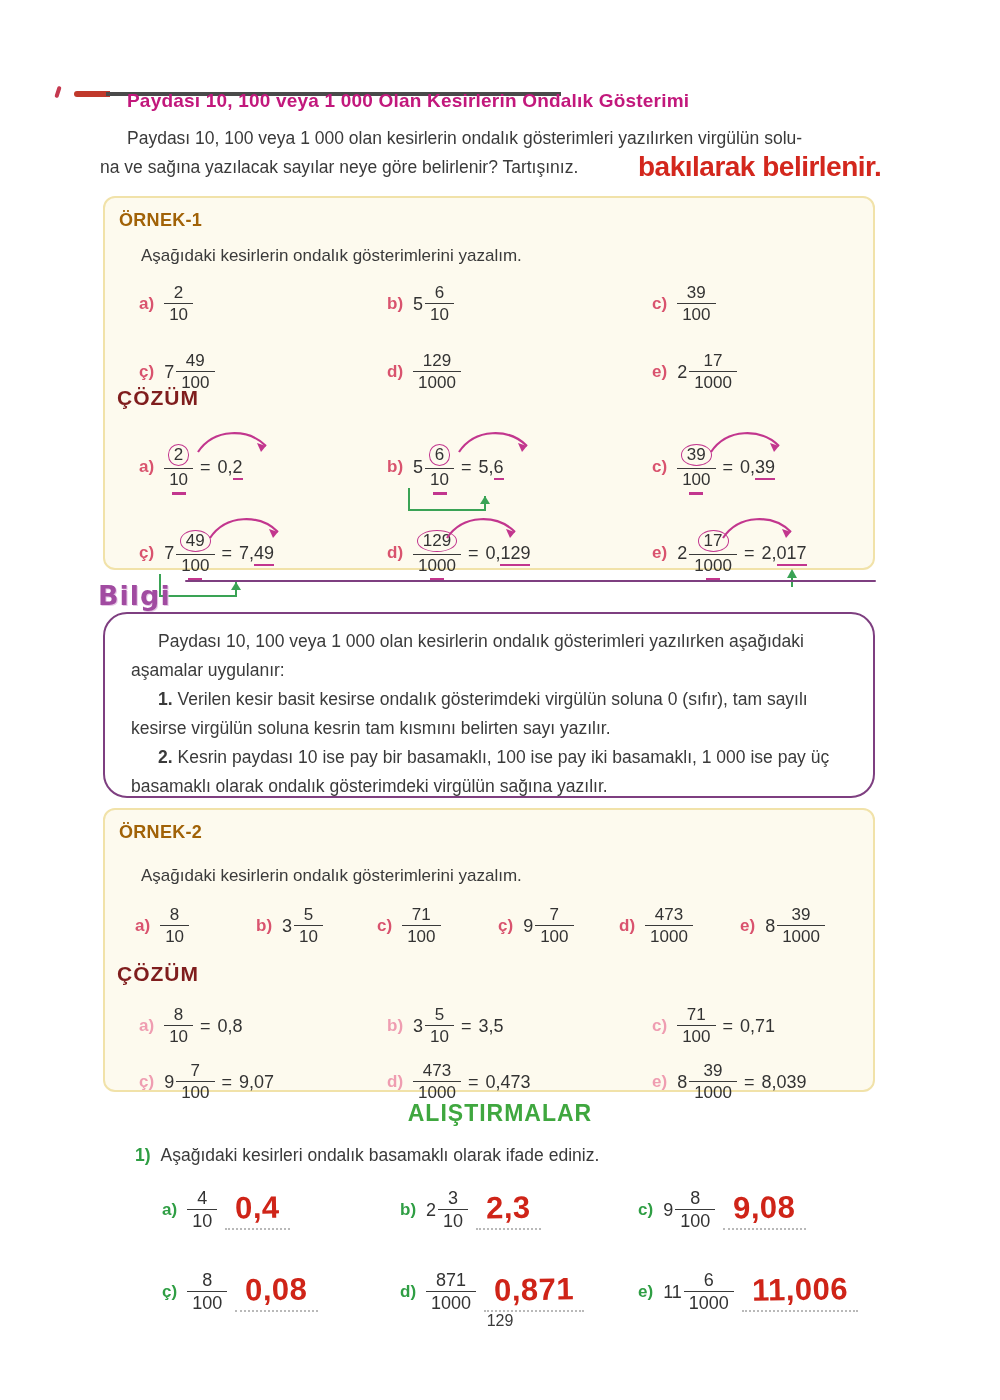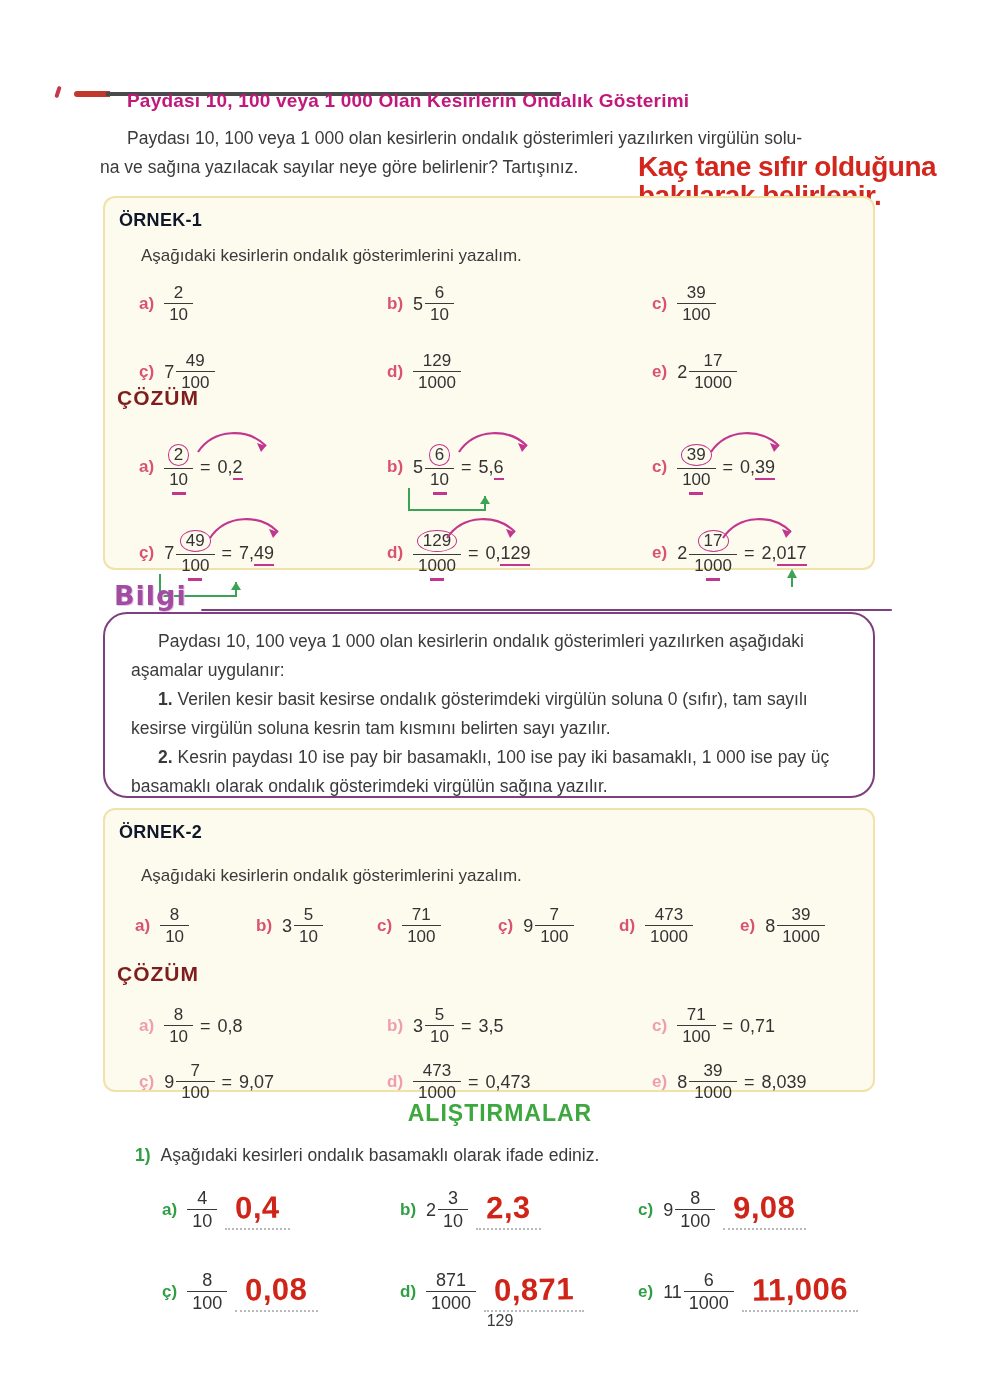--- a/index.html
+++ b/index.html
@@ -20,21 +20,21 @@
 
   .intro { position:absolute; top:124px; left:100px; width:800px; font-size:17.5px; line-height:29px; color:#3a3a3a; }
   .intro .l1 { text-indent:27px; }
 
   .rednote { position:absolute; top:152px; left:638px; width:340px; font-size:28px; font-weight:bold; color:#d3271d; line-height:29px; letter-spacing:-0.5px; }
 
   
   .exbox { position:absolute; left:103px; width:772px; background:#fdfaee; border:2px solid #f1e2a9; border-radius:12px; }
   .box1 { top:196px; height:374px; }
   .box2 { top:808px; height:284px;padding-left:12px; }
-  .box-label { position:absolute; top:12px; left:14px; font-size:18px; font-weight:bold; color:#0f172a; letter-spacing:0.3px; }
+  .box-label { position:absolute; top:12px; left:14px; font-size:18px; font-weight:bold; color:#a16207; letter-spacing:0.3px; }
   .prompt { position:absolute; left:36px; font-size:17px; color:#3a3a3a; }
   .box1 .prompt { top:48px; }
   .box2 .prompt { top:56px; }
   .cozum { position:absolute; left:12px; font-size:21px; font-weight:bold; color:#7f1d1d; letter-spacing:1px; }
   .box1 .cozum { top:188px; }
   .box2 .cozum { top:152px; }
 
   
   .frac { display:inline-flex; flex-direction:column; align-items:center; vertical-align:middle; font-size:17px; line-height:1.15; }
   .frac .num { padding:0 5px; }
@@ -76,21 +76,21 @@
   .ex-grid { position:absolute; top:1182px; left:162px; width:760px; display:grid; grid-template-columns:238px 238px auto; row-gap:26px; }
   .ex-cell { display:flex; align-items:center; height:56px; }
   .ex-cell .q-label { color:#2f9e44; }
   .ex-cell .frac { font-size:18px; }
   .ansline { display:inline-block; margin-left:8px; border-bottom:2px dotted #b9b9b9; padding:0 10px 2px; }
   .answer { display:inline-block; font-size:31px; font-weight:bold; color:#cf2418; letter-spacing:0.5px; transform:rotate(-1deg); }
 
   .pagenum { position:absolute; top:1312px; left:0; right:0; text-align:center; font-size:16px; color:#3a3a3a; }
 
   
-  .bilgi-head { position:absolute; top:580px; left:98px; width:778px; display:flex; align-items:flex-end;margin-left:16px; }
+  .bilgi-head { position:absolute; top:580px; left:98px; width:778px; display:flex; align-items:flex-start; }
   .bilgi-word { font-size:27px; font-weight:bold; color:#a14ba1; letter-spacing:1px; text-shadow:1px 1px 0 #e6c7e6; font-family:"DejaVu Sans", sans-serif; }
   .bilgi-line { flex:1; height:2.4px; background:#7e3f80; margin-left:14px; border-radius:2px; }
   .bilgi-box { position:absolute; top:612px; left:103px; width:772px; height:186px; background:#fff; border:2.4px solid #7e3f80; border-radius:24px; padding:13px 26px; font-size:17.5px; line-height:29px; color:#3a3a3a; }
   .bilgi-box p { text-indent:27px; }
   .bnum { font-weight:bold; }
 </style>
 </head>
 <body>
 
 <div class="page">
@@ -102,21 +102,20 @@
   </div>
 
   <div class="title">Paydası 10, 100 veya 1 000 Olan Kesirlerin Ondalık Gösterimi</div>
 
   <div class="intro">
     <div class="l1">Paydası 10, 100 veya 1 000 olan kesirlerin ondalık gösterimleri yazılırken virgülün solu-</div>
     <div class="l2">na ve sağına yazılacak sayılar neye göre belirlenir? Tartışınız.</div>
   </div>
 
   <div class="rednote">
-    <div>Kaç tane sıfır olduğuna</div>
     <div>bakılarak belirlenir.</div>
   </div>
 
   <div class="exbox box1">
     <div class="box-label">ÖRNEK-1</div>
     <div class="prompt">Aşağıdaki kesirlerin ondalık gösterimlerini yazalım.</div>
 
     <div class="q-grid">
       <div class="q-cell">
         <span class="q-label">a)</span>

